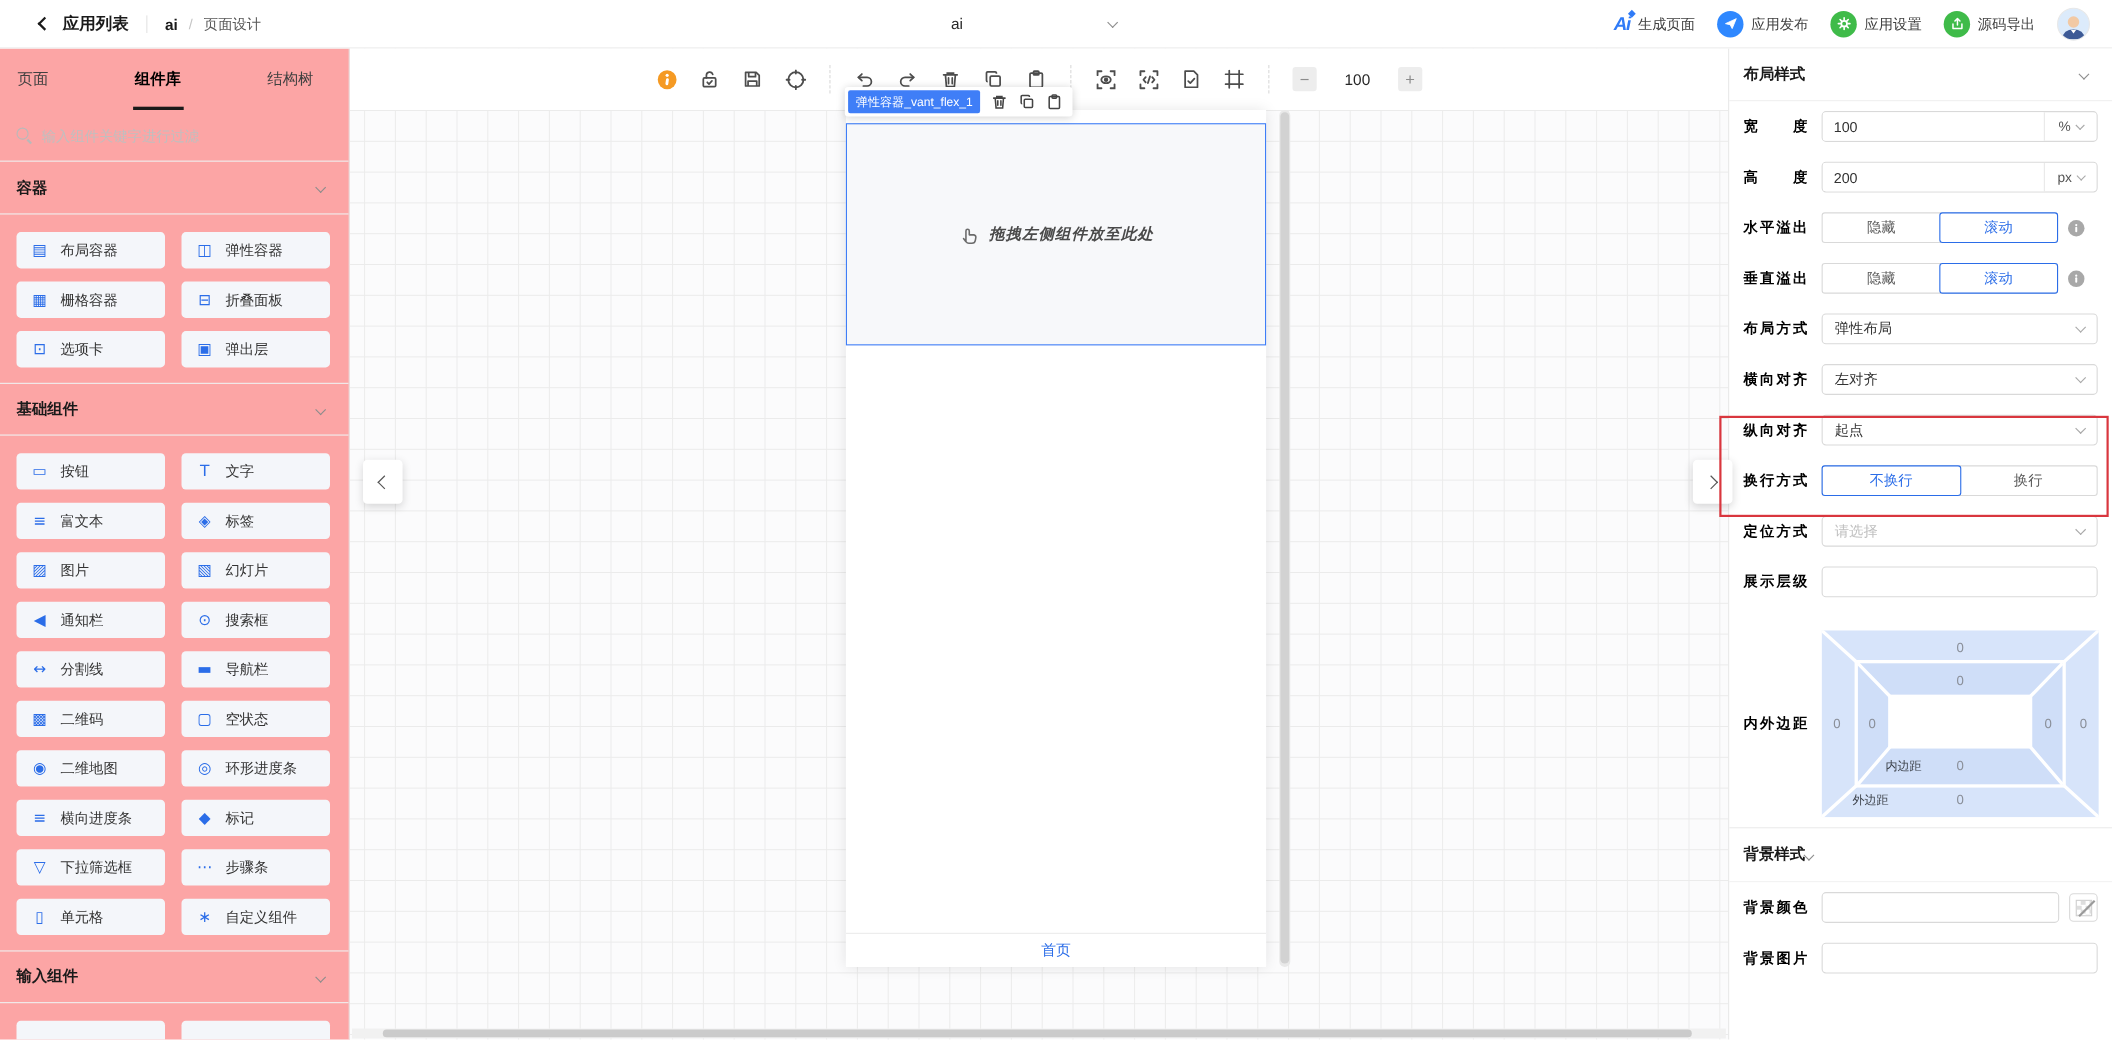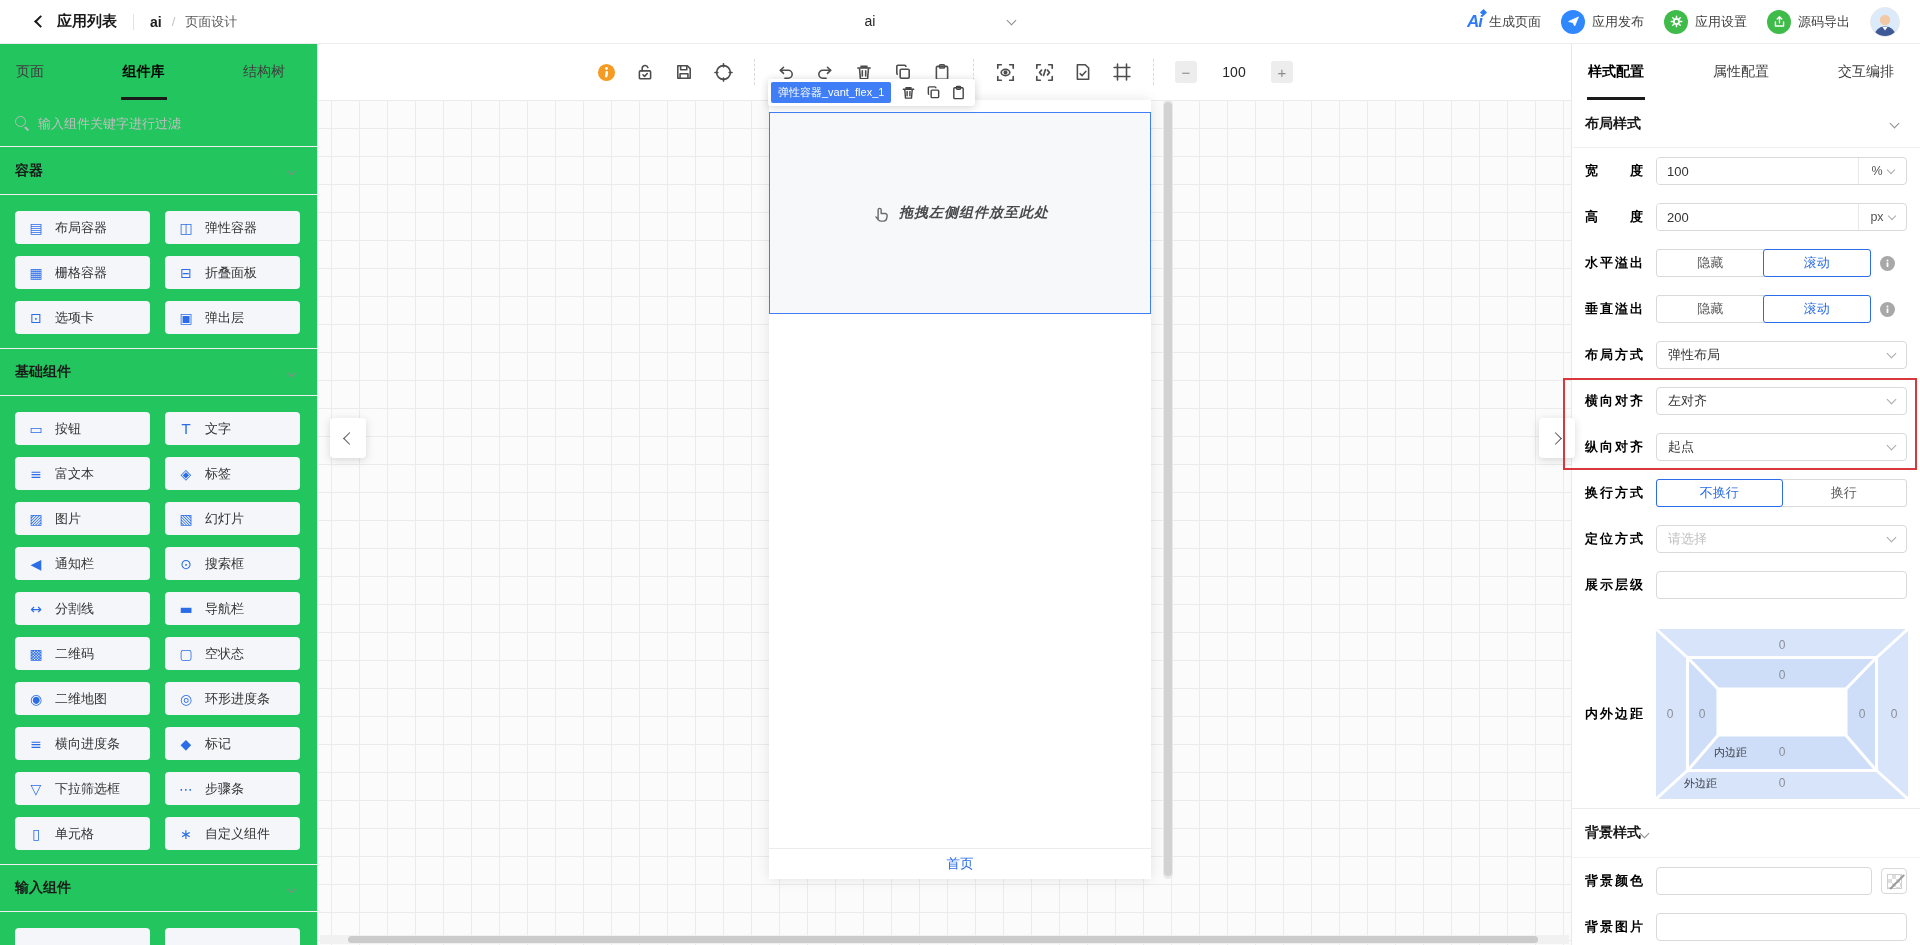--- a/index.html
+++ b/index.html
@@ -27,21 +27,21 @@
   .ai-logo { font-size:17px; font-weight:bold; font-style:italic; color:#2f7bf7; position:relative; letter-spacing:-1px; }
   .ai-logo .spark { position:absolute; right:-4px; top:-2px; width:5px; height:5px; background:#2f7bf7;
     transform:rotate(45deg); }
   .circ-ic { width:24px; height:24px; border-radius:50%; display:flex; align-items:center; justify-content:center; }
   .circ-blue { background:#2f88ff; }
   .circ-green { background:#3fbb49; }
   #avatar { width:30px; height:30px; border-radius:50%; background:#dcebfb; overflow:hidden;
     display:flex; align-items:flex-end; justify-content:center; border:1px solid #e8e8e8; }
 
   
-  #sidebar { position:absolute; left:0; top:44px; width:318px; height:901px; background:#22c55e;
+  #sidebar { position:absolute; left:0; top:44px; width:318px; height:901px; background:#fca5a5;
     border-right:1px solid #e8e8e8; z-index:10; overflow:hidden; }
   .sb-tabs { height:56px; display:flex; align-items:center; justify-content:space-between;
     padding:0 32px 0 16px; }
   .sb-tab { font-size:14px; color:#404040; cursor:pointer; position:relative; height:56px;
     display:flex; align-items:center; }
   .sb-tab.active { font-weight:bold; color:#000; }
   .sb-tab.active::after { content:''; position:absolute; left:50%; transform:translateX(-50%);
     bottom:0px; width:46px; height:3px; background:#1a1a1a; }
   .sb-search { height:47px; border-bottom:1px solid #f0f0f0; display:flex; align-items:center;
     padding:0 15px; gap:9px; }
@@ -528,25 +528,20 @@
 </div>
 
 <div class="collapse-handle" style="left:330px; top:418px;">
   <span class="c-l"></span>
 </div>
 <div class="collapse-handle" style="left:1539px; top:418px;">
   <span class="c-r"></span>
 </div>
 
 <div id="inspector">
-  <div class="in-tabs">
-    <div class="in-tab active">样式配置</div>
-    <div class="in-tab">属性配置</div>
-    <div class="in-tab">交互编排</div>
-  </div>
 
   <div class="sec-header" style="padding-left:13px;">
     <span class="sec-title">布局样式</span>
     <span class="chev"></span>
   </div>
 
   <div class="irow">
     <span class="ilabel">宽度</span>
     <div class="num-input">
       <input value="100" style="">

